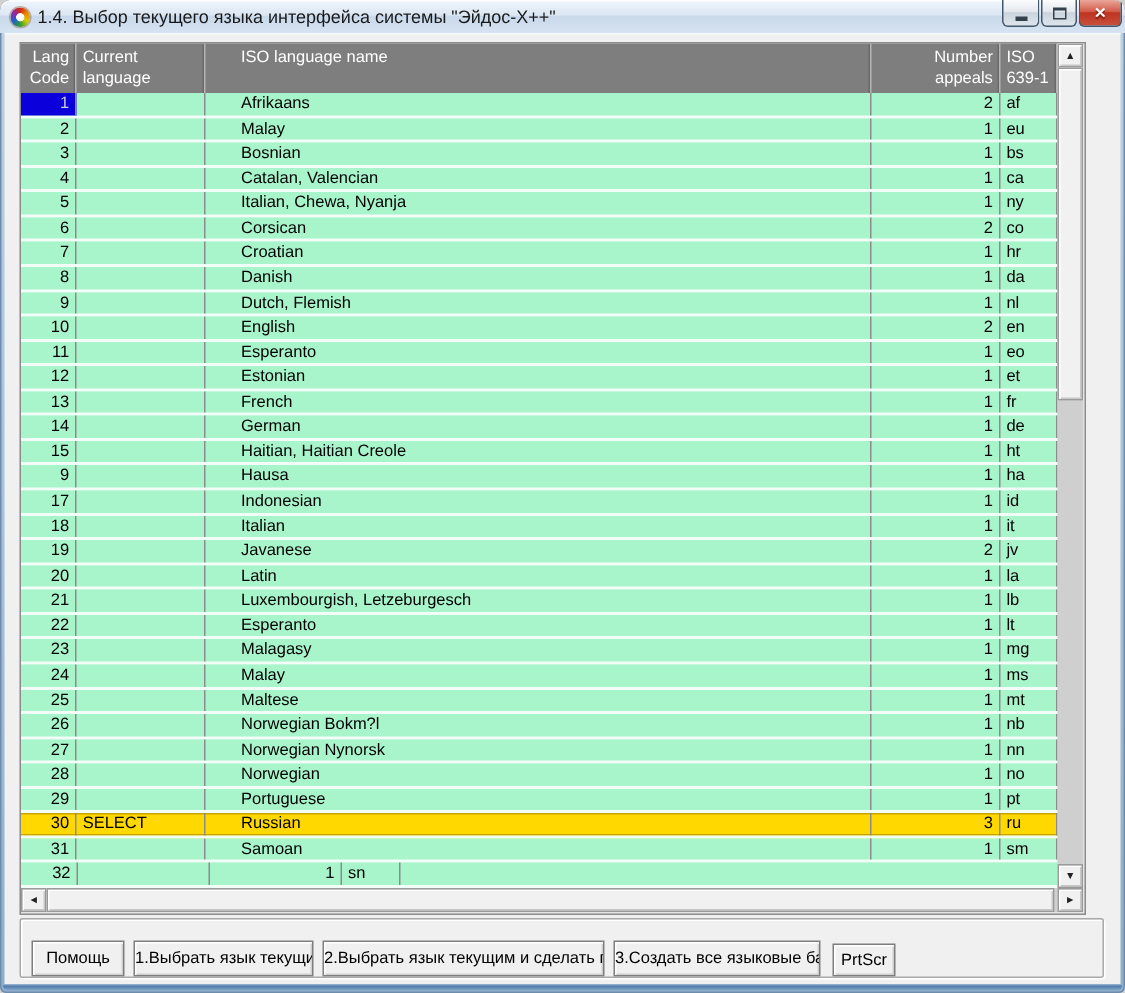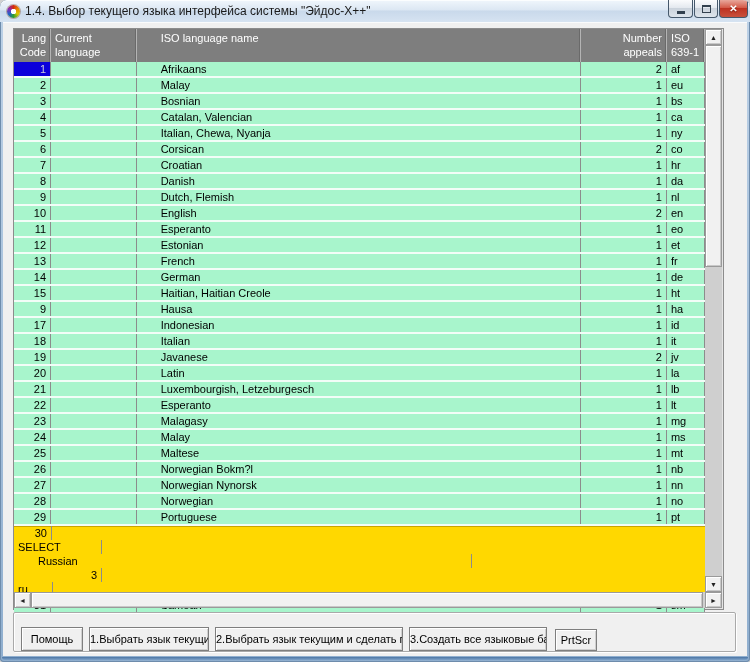--- a/index.html
+++ b/index.html
@@ -71,21 +71,21 @@
   }
   .hcell.r { text-align:right; }
   .c0 { width:38px; } .c1 { width:88px; } .c2 { width:438px;margin-left:20px; } .c3 { width:88px; } .c4 { width:39px; }
 
   .grid-rows {
     position:absolute; left:0; top:33px; width:691px; height:530px;
     display:flex; flex-direction:column; background:#F2FDF7;
     box-shadow:inset 0 1px 0 #F2FDF7;
   }
   .row { flex:1 1 auto; display:flex; border-bottom:2px solid #F2FDF7; background:var(--row_green); }
-  .row.sel { background:var(--selected_yellow); box-shadow:inset 0 1px 0 #C9A400, inset 0 -1px 0 #C9A400;flex-direction:column; }
+  .row.sel { background:var(--selected_yellow); box-shadow:inset 0 1px 0 #C9A400, inset 0 -1px 0 #C9A400; }
   .cell {
     font-size:11px; color:#000; line-height:14px; padding:0 4px;
     border-right:1px solid #8C8C8C; overflow:hidden; white-space:nowrap;
   }
   .cell.num { text-align:right; }
   .cell.cursor { background:var(--cursor_blue); color:#C9CDD8; }
 
   
   .vscroll { position:absolute; left:691px; top:0; width:17px; height:563px; background:#CFCFCF; }
   .hscroll { position:absolute; left:0; top:563px; width:708px; height:16px; background:#CFCFCF; }

